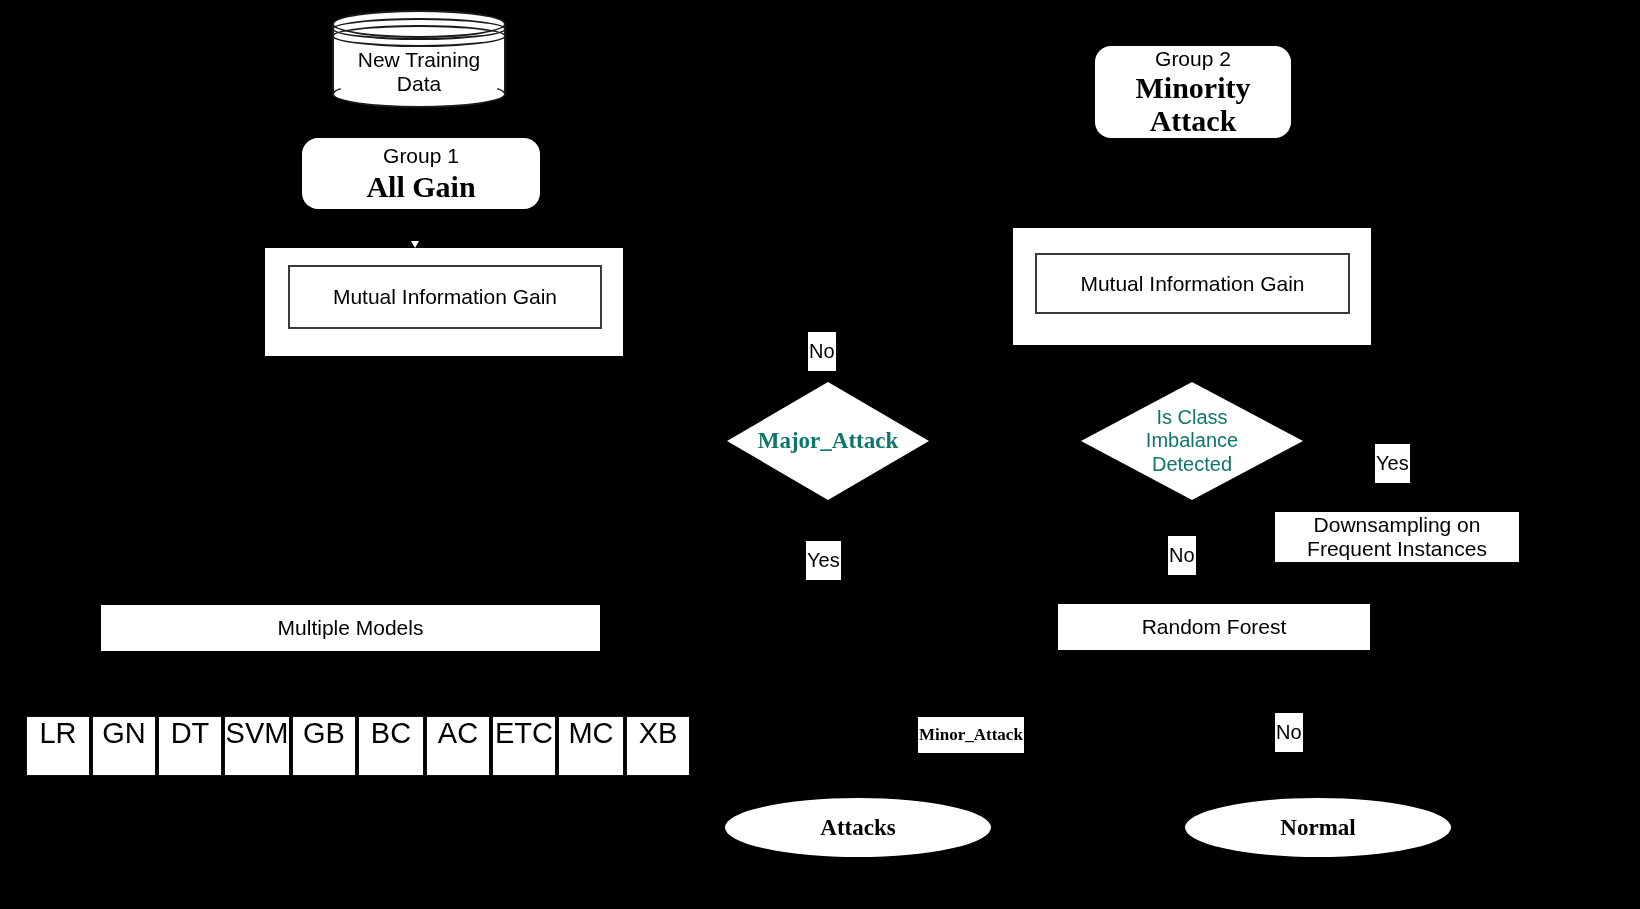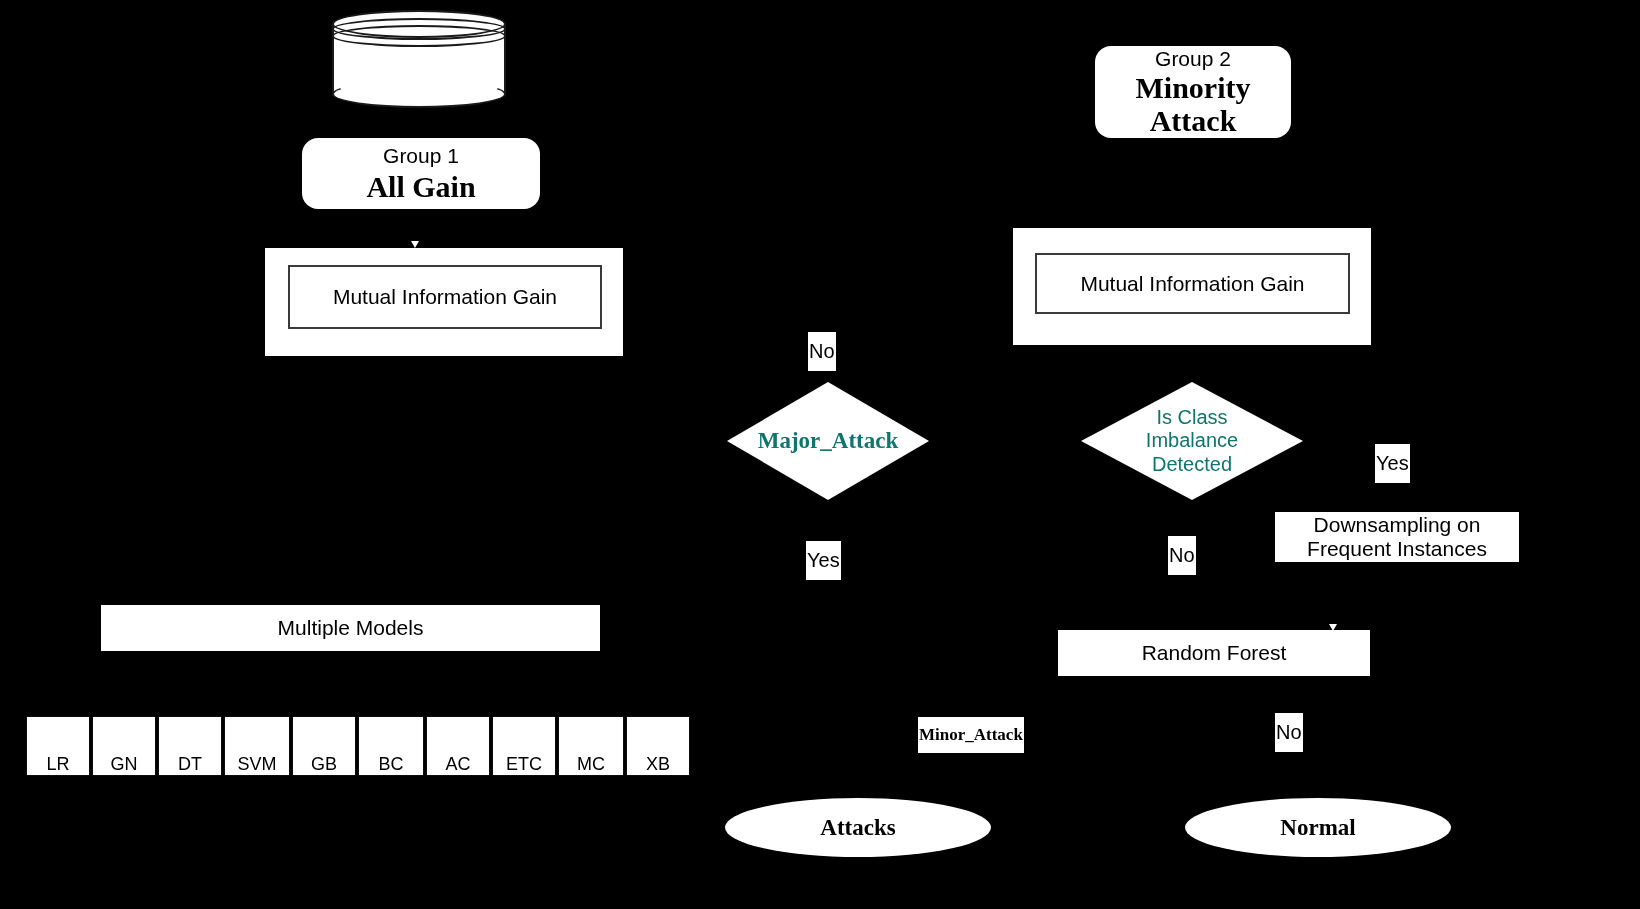--- a/index.html
+++ b/index.html
@@ -173,23 +173,23 @@
   .model-strip {
     position: absolute;
     display: flex;
     box-sizing: border-box;
   }
   .model-cell {
     background: #ffffff;
     border: 1px solid #0d0d0d;
     box-sizing: border-box;
     display: flex;
-    align-items: flex-end;
-    justify-content: center;
-    font-size: 18px;
+    align-items: flex-start;
+    justify-content: center;
+    font-size: 29px;
     color: #000;
     height: 100%;
     margin-right: 2px;
   }
   .model-cell:last-child { margin-right: 0; }
 
   
   .tick {
     position: absolute;
     width: 0;
@@ -203,20 +203,24 @@
 <body>
 
 <div id="canvas">
 
   <div class="cylinder" style="left:332px; top:10px; width:174px; height:98px;">
     <div class="cyl-body"></div>
     <div class="cyl-bottom"></div>
     <div class="cyl-top"></div>
     <div class="cyl-rib" style="top:8px;"></div>
     <div class="cyl-rib" style="top:15px;"></div>
+    <div class="cyl-label">
+      <div>New Training</div>
+      <div>Data</div>
+    </div>
   </div>
 
   <div class="node rounded" style="left:302px; top:138px; width:238px; height:71px;">
     <div class="grp-sub">Group 1</div>
     <div class="grp-main">All Gain</div>
   </div>
 
   <div class="node rounded" style="left:1095px; top:46px; width:196px; height:92px;">
     <div class="grp-sub">Group 2</div>
     <div class="grp-main" style="margin-top:2px;">Minority</div>
@@ -267,21 +271,21 @@
   <div class="node plain two-line" style="left:1275px; top:512px; width:244px; height:50px; flex-direction:column;">
     <div>Downsampling on</div>
     <div>Frequent Instances</div>
   </div>
 
   <div class="node plain" style="left:101px; top:605px; width:499px; height:46px;">
     <span>Multiple Models</span>
   </div>
 
   <div class="tick" style="left:1329px; top:624px;"></div>
-  <div class="node plain" style="left:1058px; top:630px; width:312px; height:46px;">
+  <div class="node plain" style="left:1058px; top:604px; width:312px; height:46px;">
     <span>Random Forest</span>
   </div>
 
   <div class="model-strip" style="left:26px; top:716px; width:664px; height:60px;">
     <div class="model-cell" style="width:64px;">
         <span>LR</span>
       </div>
     <div class="model-cell" style="width:64px;">
         <span>GN</span>
       </div>

